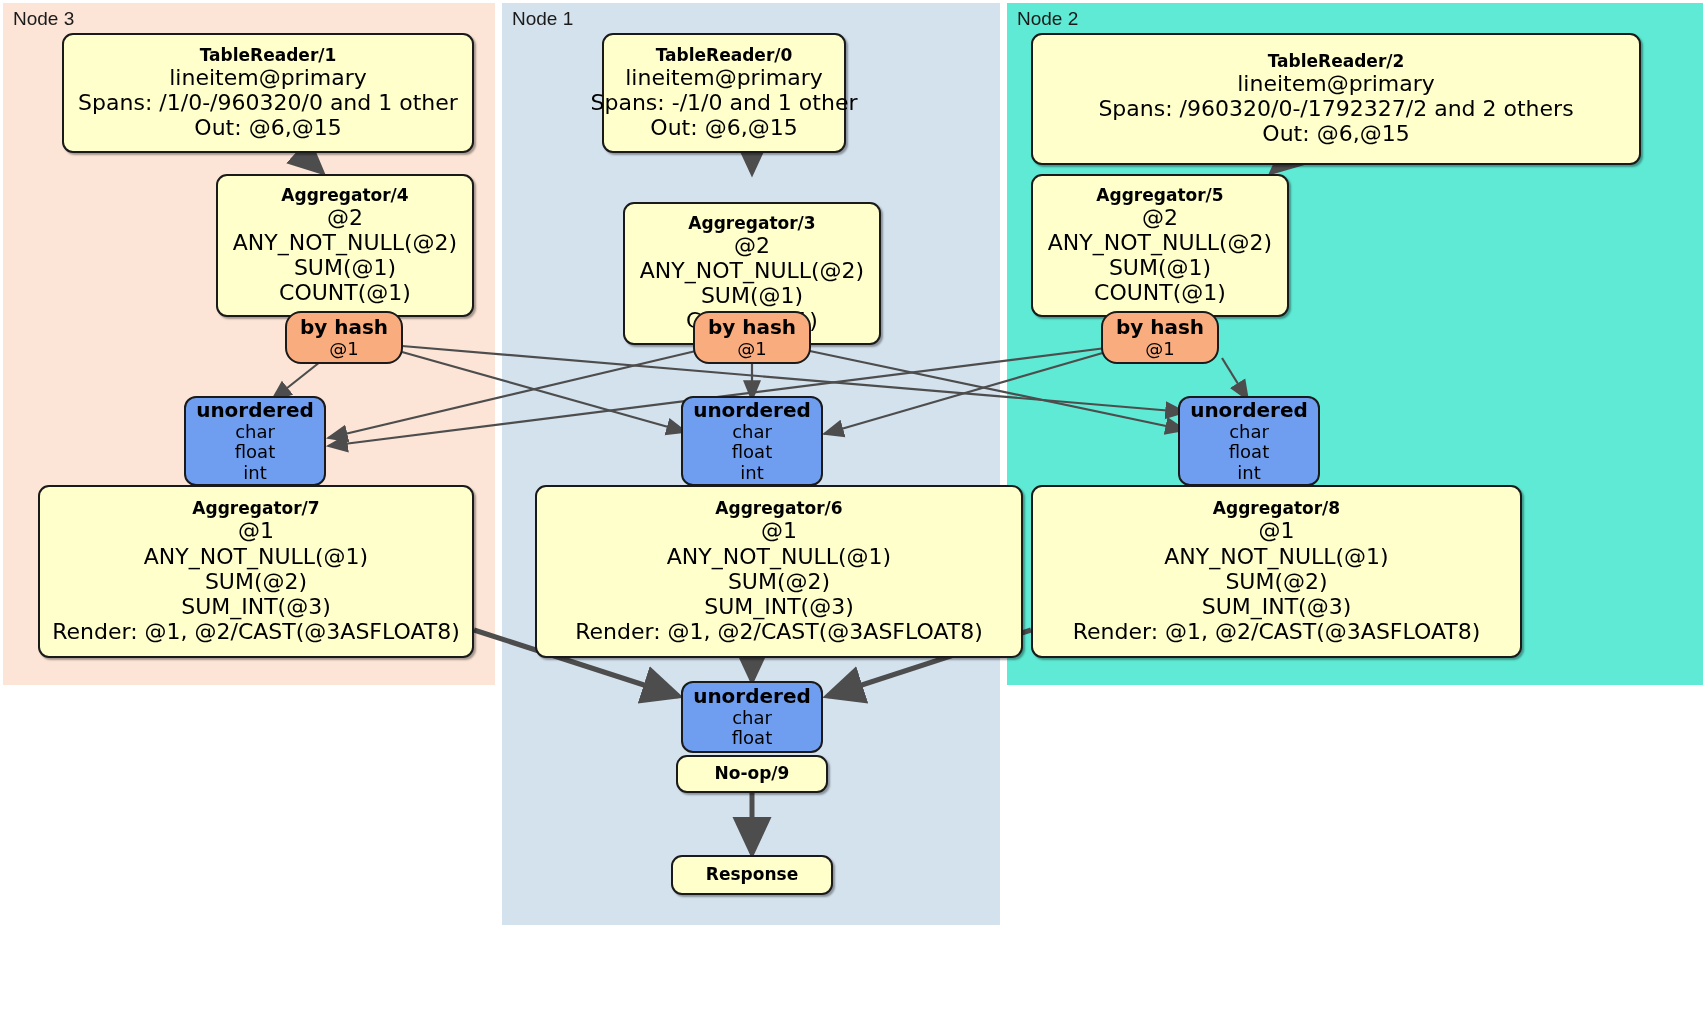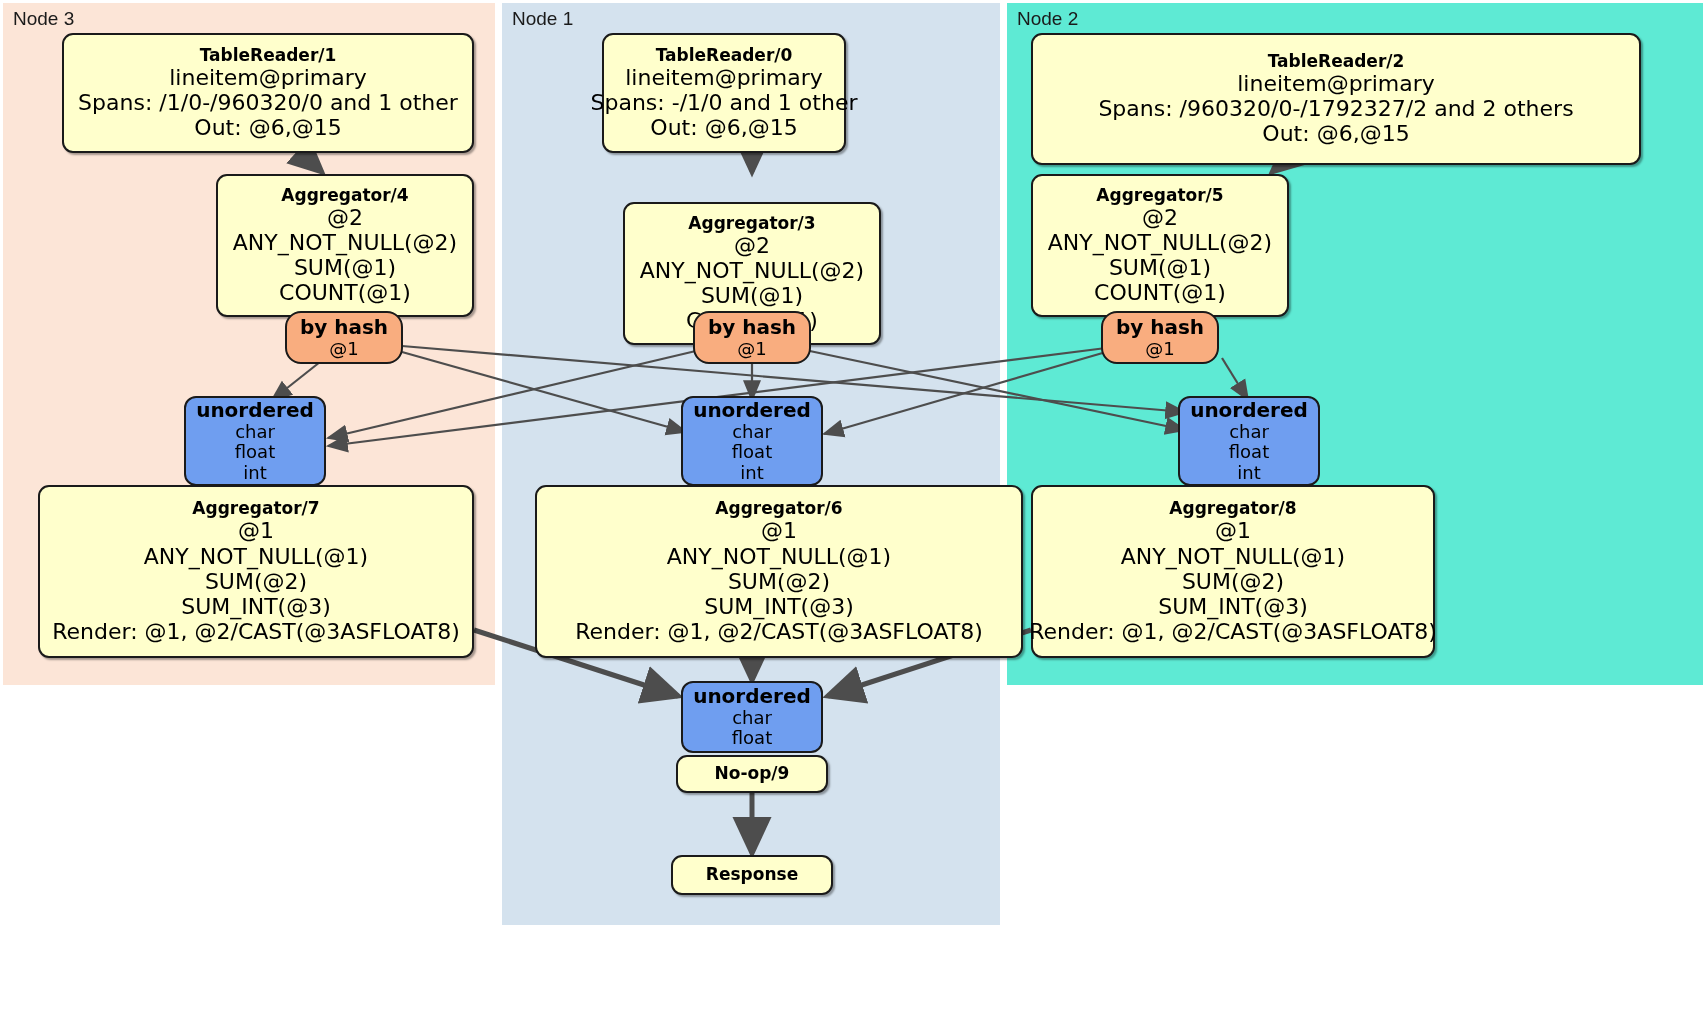--- a/index.html
+++ b/index.html
@@ -247,21 +247,21 @@
     <div class="detail-sm">@1</div>
   </div>
 
   <div class="box synchronizer" style="left:1178px; top:396px; width:142px; height:90px;">
     <div class="title-sm">unordered</div>
     <div class="detail-sm">char</div>
     <div class="detail-sm">float</div>
     <div class="detail-sm">int</div>
   </div>
 
-  <div class="box proc" style="left:1031px; top:485px; width:404px; height:173px;">
+  <div class="box proc" style="left:1031px; top:485px; width:491px; height:173px;">
     <div class="title">Aggregator/8</div>
     <div class="detail">@1</div>
     <div class="detail">ANY_NOT_NULL(@1)</div>
     <div class="detail">SUM(@2)</div>
     <div class="detail">SUM_INT(@3)</div>
     <div class="detail">Render: @1, @2/CAST(@3ASFLOAT8)</div>
   </div>
 
 </div>
 

